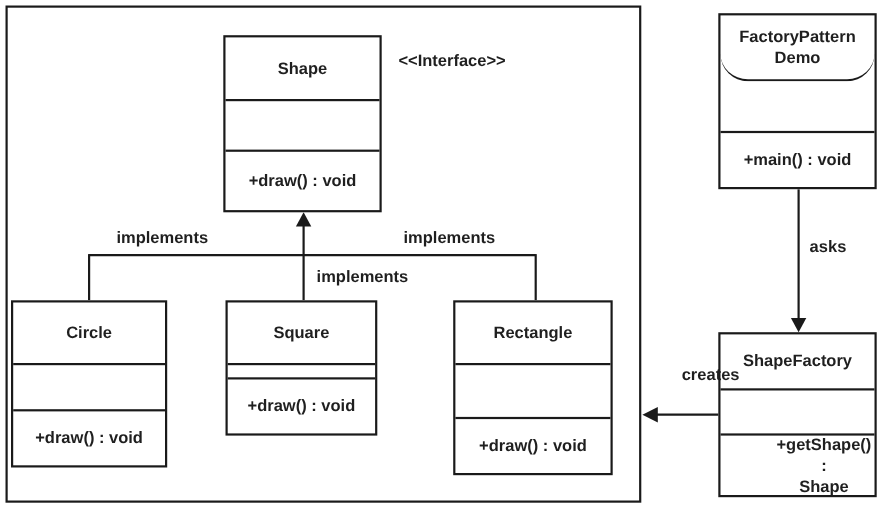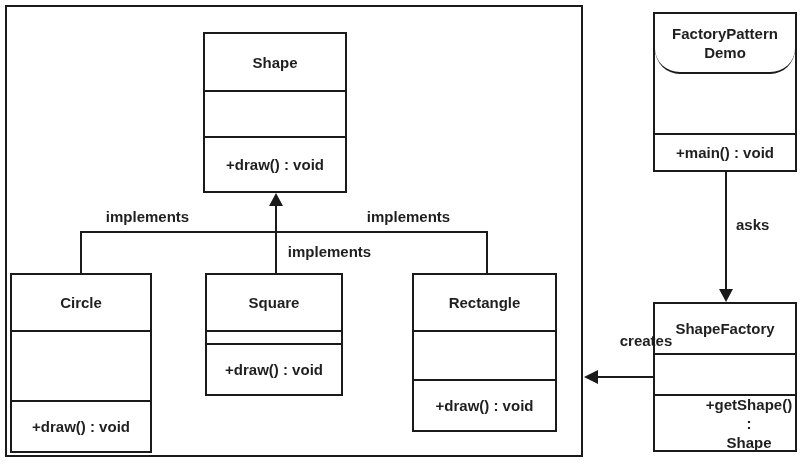--- a/index.html
+++ b/index.html
@@ -79,22 +79,23 @@
   <div class="uml-box" style="left:203px; top:32px; width:144px; height:161px;">
     <div class="comp title" style="height:58px;">
         <span>Shape</span>
       </div>
     <div class="comp attrs"></div>
     <div class="comp" style="height:53px;">
         <span>+draw() : void</span>
       </div>
   </div>
 
+  <div class="lbl center" style="left:352px; top:47px; width:118px;">&lt;&lt;Interface&gt;&gt;</div>
 
-  <div class="uml-box" style="left:10px; top:273px; width:142px; height:180px;">
+  <div class="uml-box" style="left:10px; top:273px; width:142px; height:152px;">
     <div class="comp title" style="height:57px;">
         <span>Circle</span>
       </div>
     <div class="comp attrs"></div>
     <div class="comp" style="height:49px;">
         <span>+draw() : void</span>
       </div>
   </div>
 
   <div class="uml-box" style="left:205px; top:273px; width:138px; height:123px;">
@@ -116,21 +117,21 @@
         <span>+draw() : void</span>
       </div>
   </div>
 
   <div class="uml-box" style="left:653px; top:12px; width:144px; height:160px;">
     <div class="comp title" style="height:60px;border-radius:25px;">
       <span>FactoryPattern</span>
       <span>Demo</span>
     </div>
     <div class="comp attrs"></div>
-    <div class="comp" style="height:35px;">
+    <div class="comp" style="height:49px;">
         <span>+main() : void</span>
       </div>
   </div>
 
   <div class="uml-box" style="left:653px; top:302px; width:144px; height:150px;">
     <div class="comp title" style="height:51px;">
         <span>ShapeFactory</span>
       </div>
     <div class="comp attrs"></div>
     <div class="comp" style="height:54px;margin-left:48px;">

